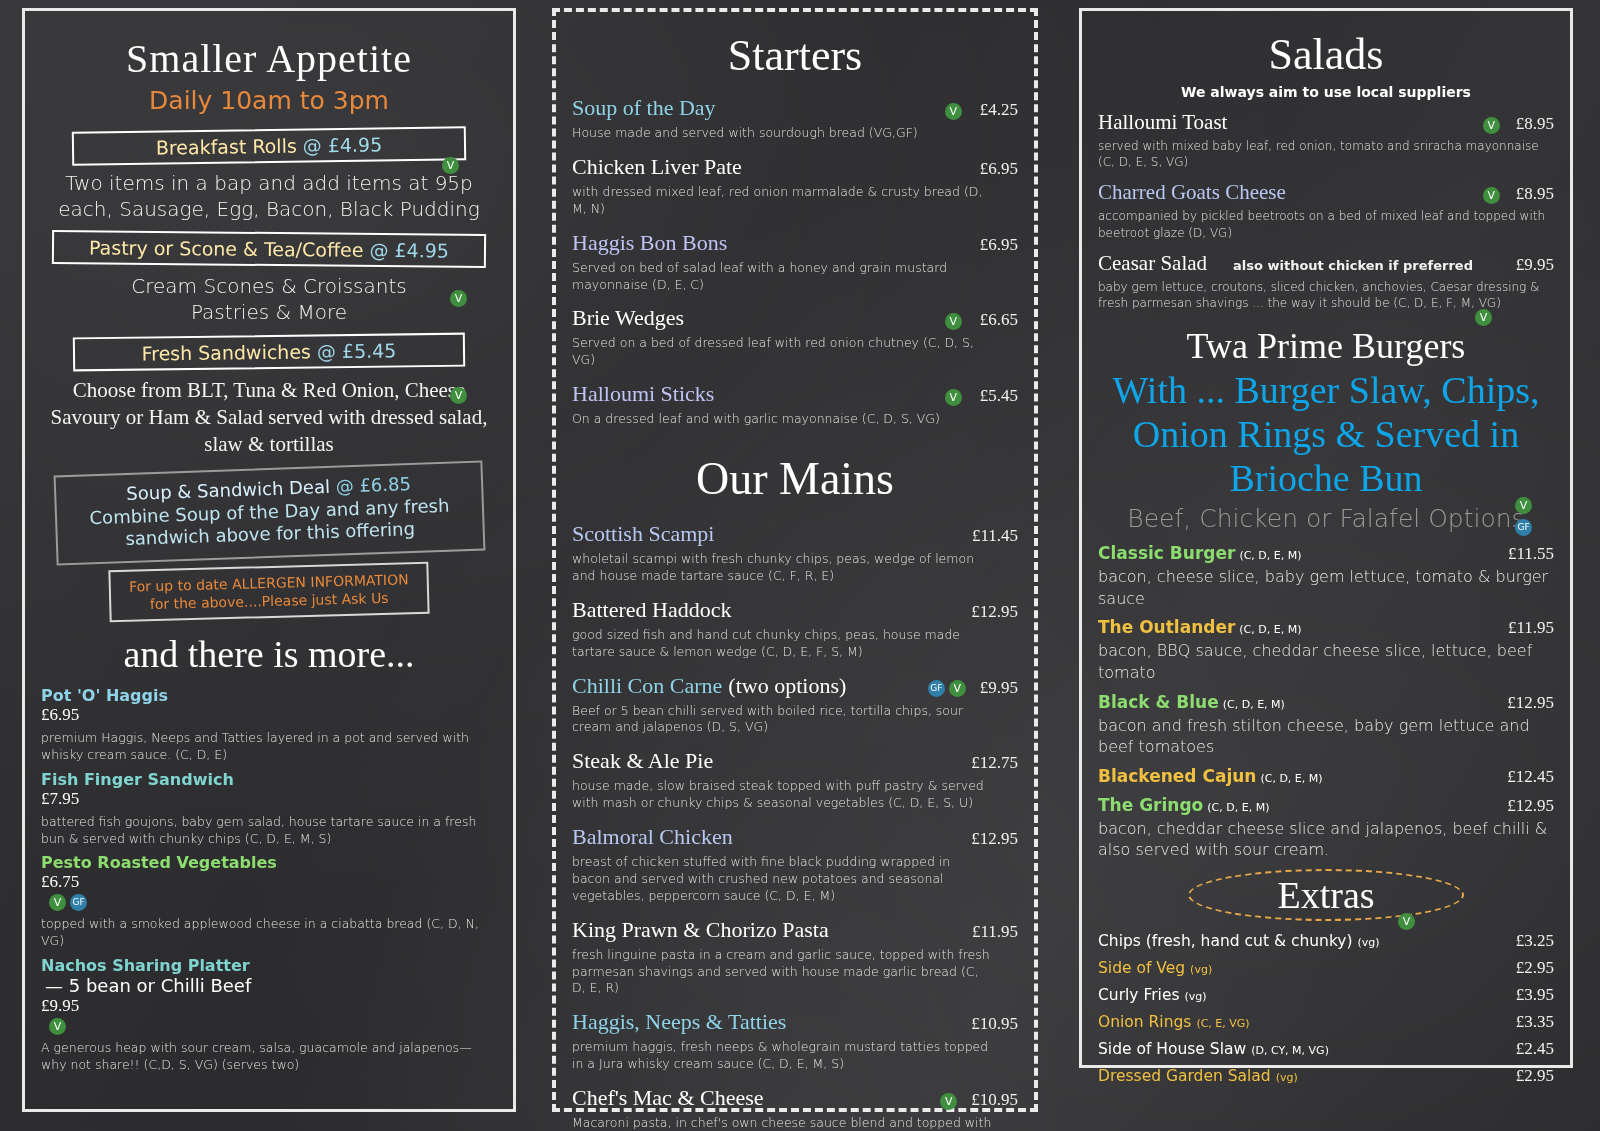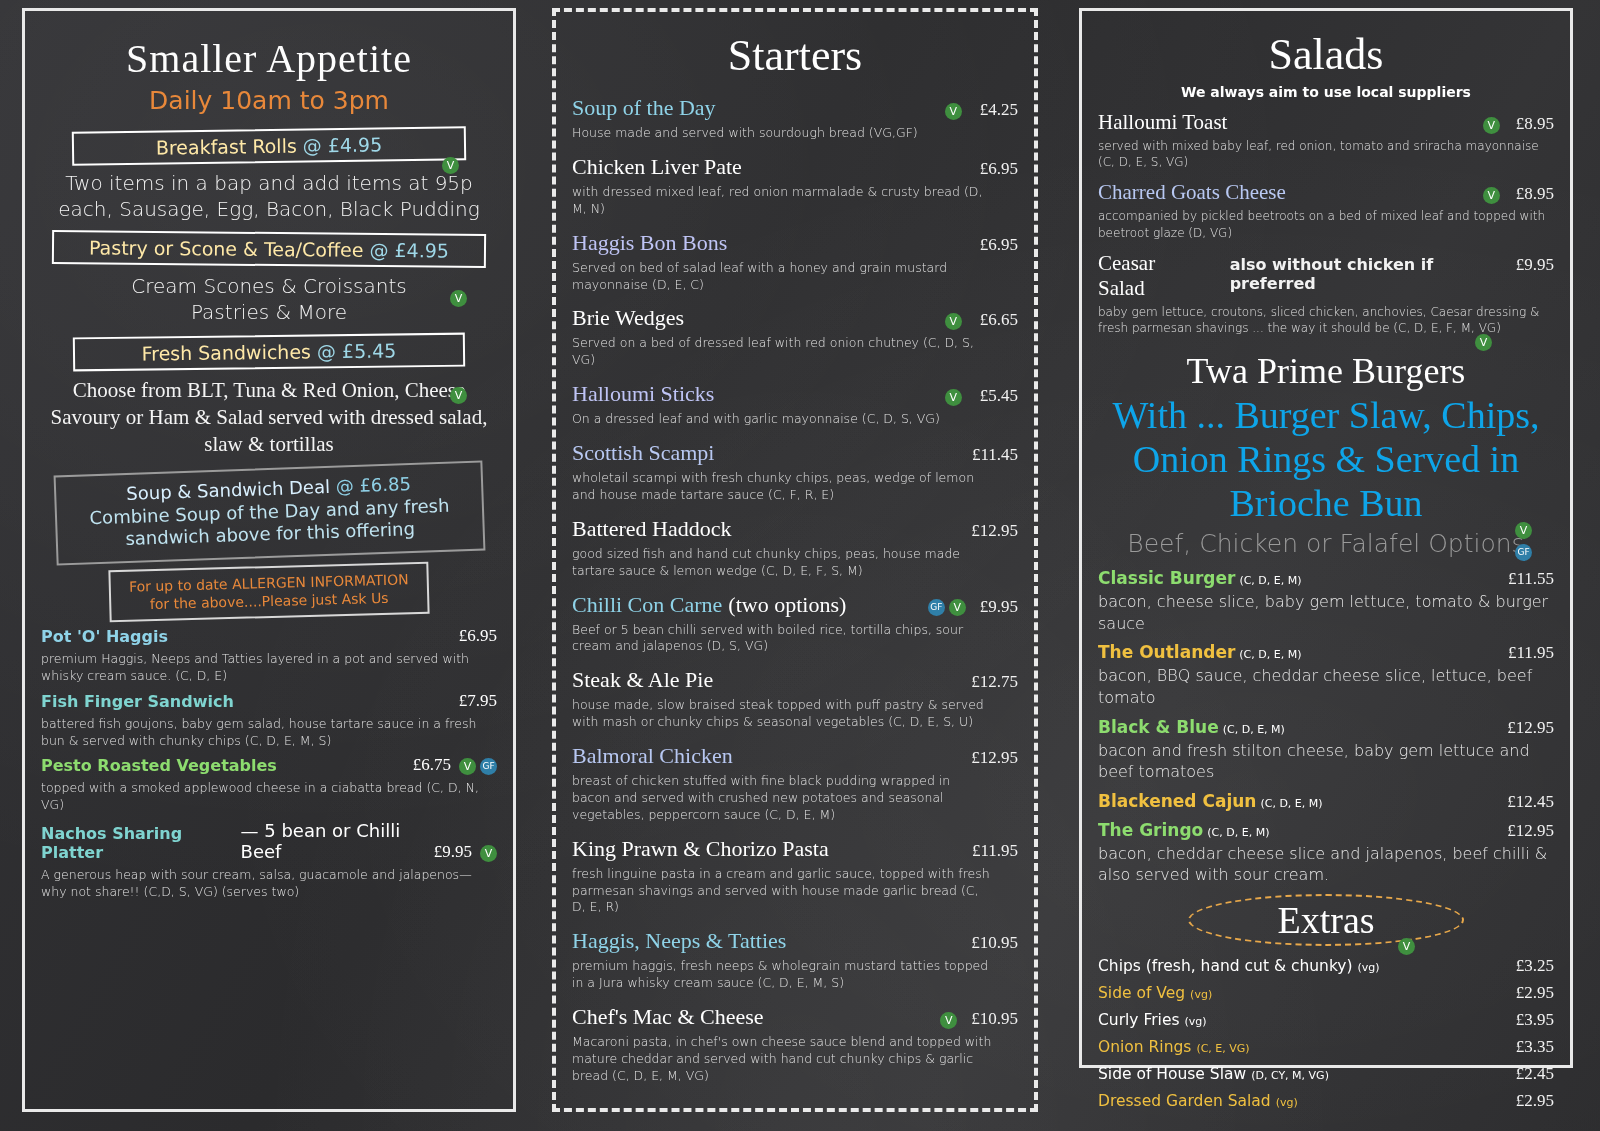--- a/index.html
+++ b/index.html
@@ -86,21 +86,21 @@
     display:inline-block;width:17px;height:17px;border-radius:50%;
     background:#2f7fa8;color:#fff;font-size:9px;line-height:17px;
     text-align:center;font-family:"DejaVu Sans",sans-serif;vertical-align:middle;
   }
 
   .more-title{
     text-align:center;font-size:38px;margin:14px 0 10px;color:#fff;
   }
 
   .item{margin:0 0 6px;}
-  .item-head{display:flex;align-items:flex-end;}
+  .item-head{display:flex;align-items:flex-start;flex-direction:column;}
   .item-name{
     font-family:"DejaVu Sans",sans-serif;font-size:16px;font-weight:bold;
   }
   .item-sub{font-weight:normal;font-size:18px;}
   .dots{flex:1;}
   .item-price{
     font-family:"Liberation Serif",serif;font-size:17px;color:#fff;white-space:nowrap;
   }
   .item-desc{
     font-family:"DejaVu Sans",sans-serif;font-size:12.5px;line-height:1.35;
@@ -207,20 +207,21 @@
   <div class="boxline deal">
     <div>
       <span class="dealhead">Soup &amp; Sandwich Deal</span>
       <span class="price">@ £6.85</span>
     </div>
     <div>Combine Soup of the Day and any fresh sandwich above for this offering</div>
   </div>
 
   <div class="boxline allerg">For up to date ALLERGEN INFORMATION for the above....Please just Ask Us</div>
 
+  <div class="more-title">and there is more...</div>
 
   <div class="item">
     <div class="item-head">
       <span class="item-name c-blue">Pot 'O' Haggis</span>
       <span class="dots"></span>
       <span class="item-price">£6.95</span>
     </div>
     <div class="item-desc">premium Haggis, Neeps and Tatties layered in a pot and served with whisky cream sauce. (C, D, E)</div>
   </div>
 
@@ -302,20 +303,21 @@
   <div class="mi">
     <div class="mi-head">
       <span class="mi-name c-violet">Halloumi Sticks</span>
       <span class="sp"></span>
       <span class="badges"><span class="vbadge">V</span></span>
       <span class="mi-price" style="margin-left:18px;">£5.45</span>
     </div>
     <div class="mi-desc">On a dressed leaf and with garlic mayonnaise (C, D, S, VG)</div>
   </div>
 
+  <div class="m-title2">Our Mains</div>
 
   <div class="mi">
     <div class="mi-head">
       <span class="mi-name c-lblue">Scottish Scampi</span>
       <span class="sp"></span>
       <span class="mi-price">£11.45</span>
     </div>
     <div class="mi-desc">wholetail scampi with fresh chunky chips, peas, wedge of lemon and house made tartare sauce (C, F, R, E)</div>
   </div>
 
@@ -409,21 +411,21 @@
       <span class="sp"></span>
       <span class="badges"><span class="vbadge">V</span></span>
       <span class="r-price" style="margin-left:16px;">£8.95</span>
     </div>
     <div class="r-desc">accompanied by pickled beetroots on a bed of mixed leaf and topped with beetroot glaze (D, VG)</div>
   </div>
 
   <div class="r-item">
     <div class="r-head">
       <span class="r-name c-white">Ceasar Salad</span>
-      <span style="font-family:'DejaVu Sans',sans-serif;font-size:16px;font-weight:bold;margin-left:26px;">also without chicken if preferred</span>
+      <span style="font-family:'DejaVu Sans',sans-serif;font-size:13px;font-weight:bold;margin-left:26px;">also without chicken if preferred</span>
       <span class="sp"></span>
       <span class="r-price">£9.95</span>
     </div>
     <div class="r-desc">baby gem lettuce, croutons, sliced chicken, anchovies, Caesar dressing &amp; fresh parmesan shavings ... the way it should be (C, D, E, F, M, VG)</div>
     <div style="position:relative;height:0;">
       <span class="vbadge" style="position:absolute;right:62px;top:-2px;">V</span>
     </div>
   </div>
 
   <div class="burger-title">Twa Prime Burgers</div>

